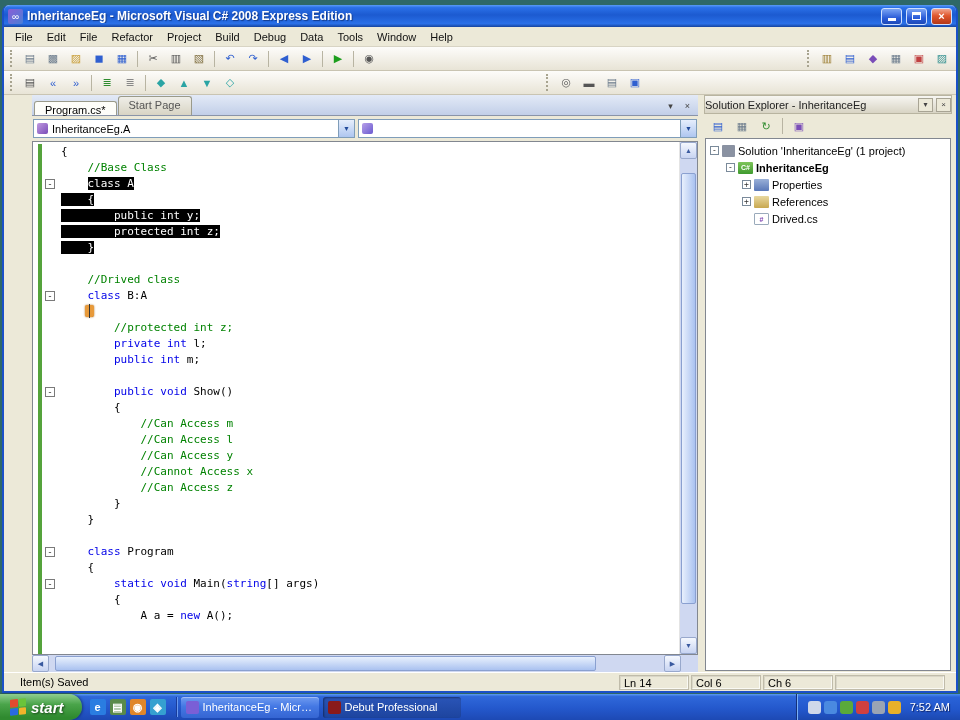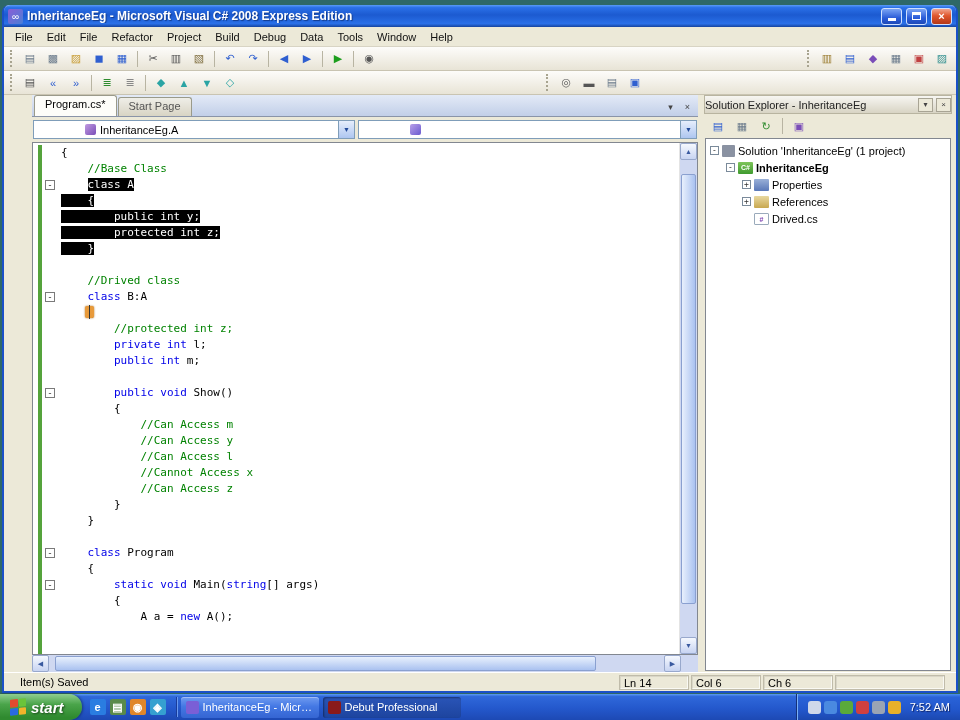--- a/index.html
+++ b/index.html
@@ -29,28 +29,28 @@
   .tb-sep{width:1px;height:16px;background:#b8b4a2;margin:0 3px;}
   .tb-flex{flex:1;}
   .tb-spacer300{width:300px;}
   .main{flex:1;display:flex;padding-left:28px;background:#ECE9D8;overflow:hidden;}
   .editor{flex:0 0 666px;display:flex;flex-direction:column;min-width:0;}
   .gap{flex:0 0 6px;}
   .tabstrip{flex:0 0 21px;display:flex;align-items:flex-end;background:linear-gradient(#e3eaf7,#c2cfe8);border-bottom:1px solid #8a94a8;padding:0 2px;}
   .tabs{display:flex;align-items:flex-end;}
   .tab{height:19px;padding:2px 10px 0 10px;margin-right:1px;border:1px solid #9a9a8a;border-bottom:none;border-radius:3px 3px 0 0;
     background:linear-gradient(#efeee8,#d8d4c4);color:#555;}
-  .tab.active{background:#fdfdf9;color:#000;height:21px;}
+  .tab.active{background:#fdfdf9;color:#000;height:14px;}
   .tab-flex{flex:1;}
   .ts-btn{width:15px;height:15px;font-size:9px;color:#444;display:flex;align-items:center;justify-content:center;margin:0 1px 2px 1px;}
   .navbar{flex:0 0 25px;display:flex;gap:3px;padding:3px 1px;background:#ECE9D8;}
   .combo{height:19px;background:#fff;border:1px solid #7F9DB9;display:flex;align-items:center;}
   .combo-types{width:322px;}
   .combo-members{flex:1;}
-  .combo .val{flex:1;padding:0 3px;display:flex;gap:4px;align-items:center;white-space:nowrap;overflow:hidden;margin-left:48px;}
+  .combo .val{flex:1;padding:0 3px;display:flex;gap:4px;align-items:center;white-space:nowrap;overflow:hidden;}
   .combo .arrow{width:16px;height:17px;border-left:1px solid #7F9DB9;background:linear-gradient(#e6eefc,#aec6f0);
     color:#224a9a;font-size:7px;display:flex;align-items:center;justify-content:center;}
   .nav-icon{width:11px;height:11px;border-radius:2px;flex:0 0 11px;}
   .class-ic{background:linear-gradient(135deg,#c09ae0,#7a4db8);}
   .member-ic{background:linear-gradient(135deg,#b8a0e8,#6a5ad0);}
   .code-region{flex:1;display:flex;border:1px solid #828790;background:#fff;overflow:hidden;}
   .code-scroll{flex:1;position:relative;overflow:hidden;padding-top:2px;}
   .change-bar{position:absolute;left:5px;top:2px;width:4px;height:512px;background:#55a33c;}
   .code-line{position:relative;height:16px;padding-left:28px;}
   .fold-box{position:absolute;left:12px;top:3px;width:10px;height:10px;border:1px solid #7a7a7a;background:#fff;
@@ -259,22 +259,22 @@
                 <div class="code-line"><span class="code-text"><span class="tok-p">    </span><span class="tok-c">//Drived class</span></span></div>
                 <div class="code-line"><div class="fold-box">-</div><span class="code-text"><span class="tok-p">    </span><span class="tok-k">class</span><span class="tok-p"> B:A</span></span></div>
                 <div class="code-line"><span class="code-text"><span class="tok-p">    {</span></span></div>
                 <div class="code-line"><span class="code-text"><span class="tok-p">        </span><span class="tok-c">//protected int z;</span></span></div>
                 <div class="code-line"><span class="code-text"><span class="tok-p">        </span><span class="tok-k">private</span><span class="tok-p"> </span><span class="tok-k">int</span><span class="tok-p"> l;</span></span></div>
                 <div class="code-line"><span class="code-text"><span class="tok-p">        </span><span class="tok-k">public</span><span class="tok-p"> </span><span class="tok-k">int</span><span class="tok-p"> m;</span></span></div>
                 <div class="code-line"><span class="code-text"></span></div>
                 <div class="code-line"><div class="fold-box">-</div><span class="code-text"><span class="tok-p">        </span><span class="tok-k">public</span><span class="tok-p"> </span><span class="tok-k">void</span><span class="tok-p"> Show()</span></span></div>
                 <div class="code-line"><span class="code-text"><span class="tok-p">        {</span></span></div>
                 <div class="code-line"><span class="code-text"><span class="tok-p">            </span><span class="tok-c">//Can Access m</span></span></div>
+                <div class="code-line"><span class="code-text"><span class="tok-p">            </span><span class="tok-c">//Can Access l</span></span></div>
                 <div class="code-line"><span class="code-text"><span class="tok-p">            </span><span class="tok-c">//Can Access y</span></span></div>
-                <div class="code-line"><span class="code-text"><span class="tok-p">            </span><span class="tok-c">//Can Access l</span></span></div>
                 <div class="code-line"><span class="code-text"><span class="tok-p">            </span><span class="tok-c">//Cannot Access x</span></span></div>
                 <div class="code-line"><span class="code-text"><span class="tok-p">            </span><span class="tok-c">//Can Access z</span></span></div>
                 <div class="code-line"><span class="code-text"><span class="tok-p">        }</span></span></div>
                 <div class="code-line"><span class="code-text"><span class="tok-p">    }</span></span></div>
                 <div class="code-line"><span class="code-text"></span></div>
                 <div class="code-line"><div class="fold-box">-</div><span class="code-text"><span class="tok-p">    </span><span class="tok-k">class</span><span class="tok-p"> Program</span></span></div>
                 <div class="code-line"><span class="code-text"><span class="tok-p">    {</span></span></div>
                 <div class="code-line"><div class="fold-box">-</div><span class="code-text"><span class="tok-p">        </span><span class="tok-k">static</span><span class="tok-p"> </span><span class="tok-k">void</span><span class="tok-p"> Main(</span><span class="tok-k">string</span><span class="tok-p">[] args)</span></span></div>
                 <div class="code-line"><span class="code-text"><span class="tok-p">        {</span></span></div>
                 <div class="code-line"><span class="code-text"><span class="tok-p">            A a = </span><span class="tok-k">new</span><span class="tok-p"> A();</span></span></div>

